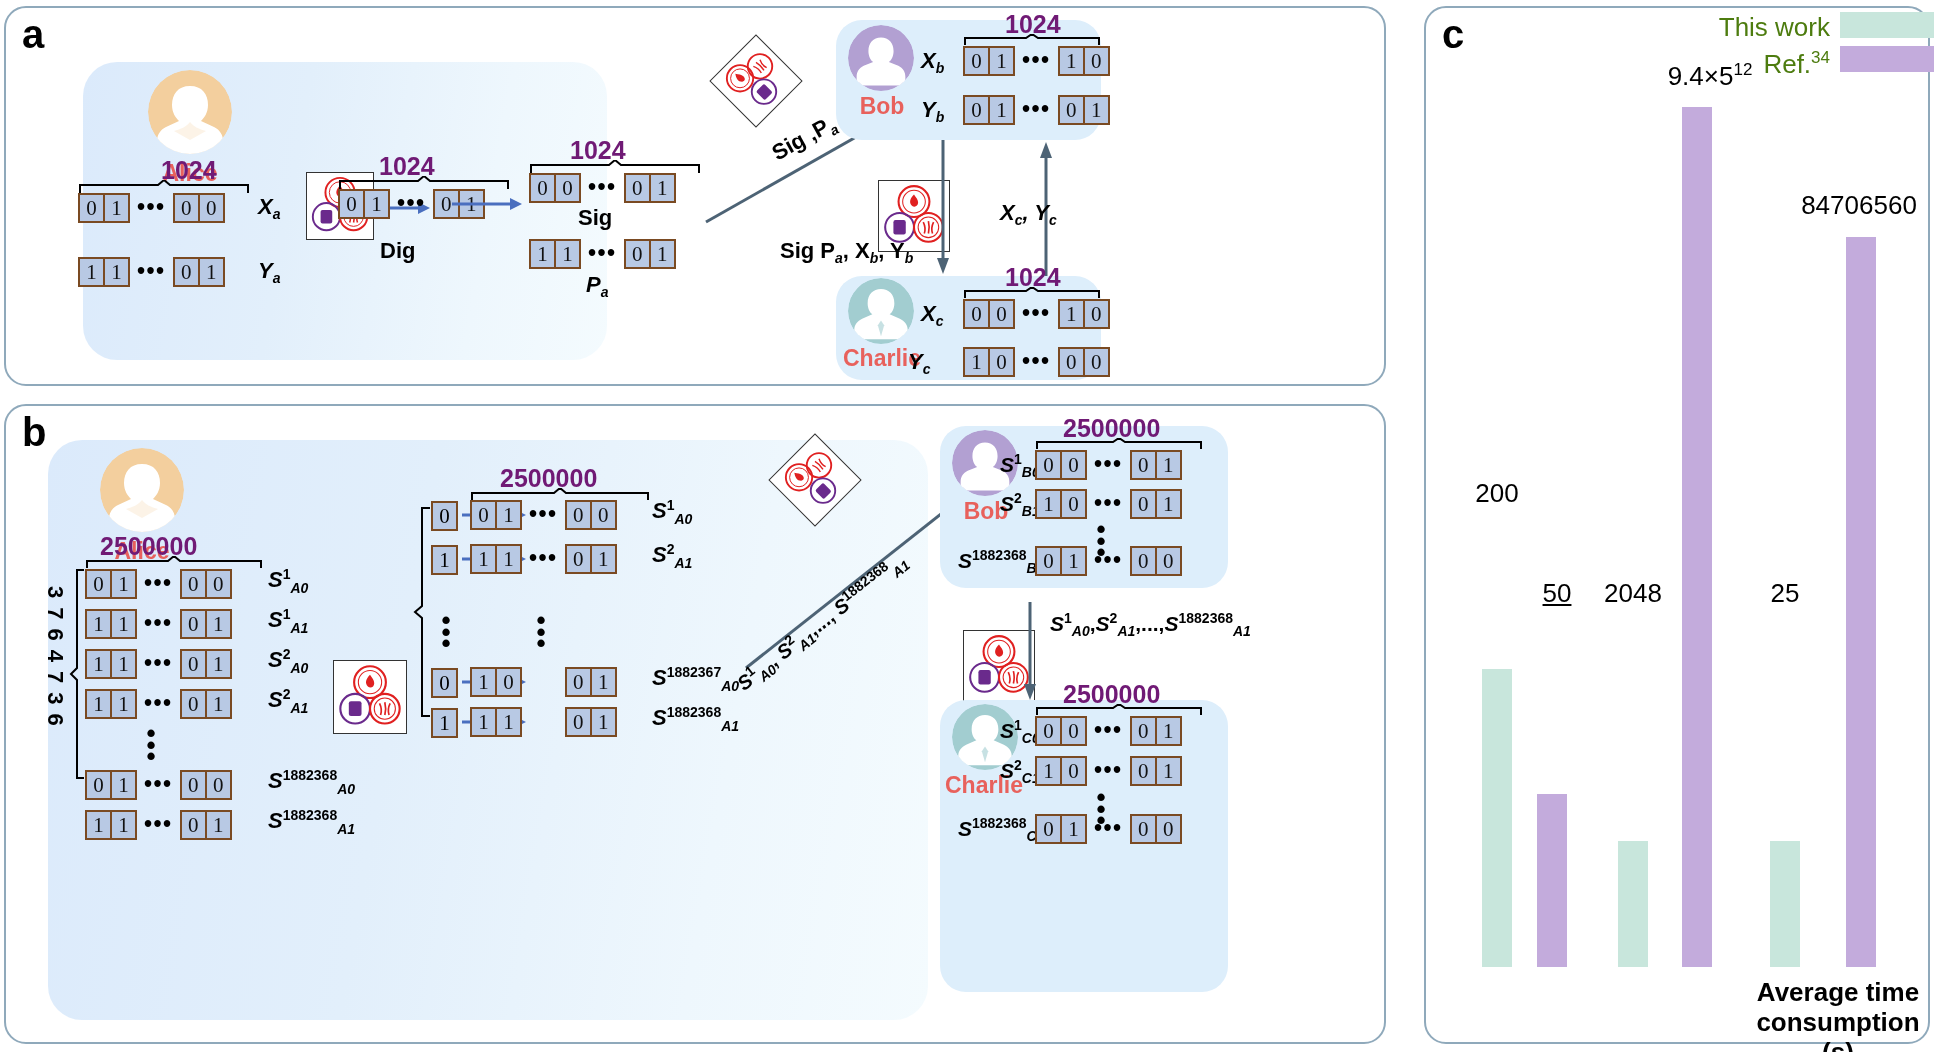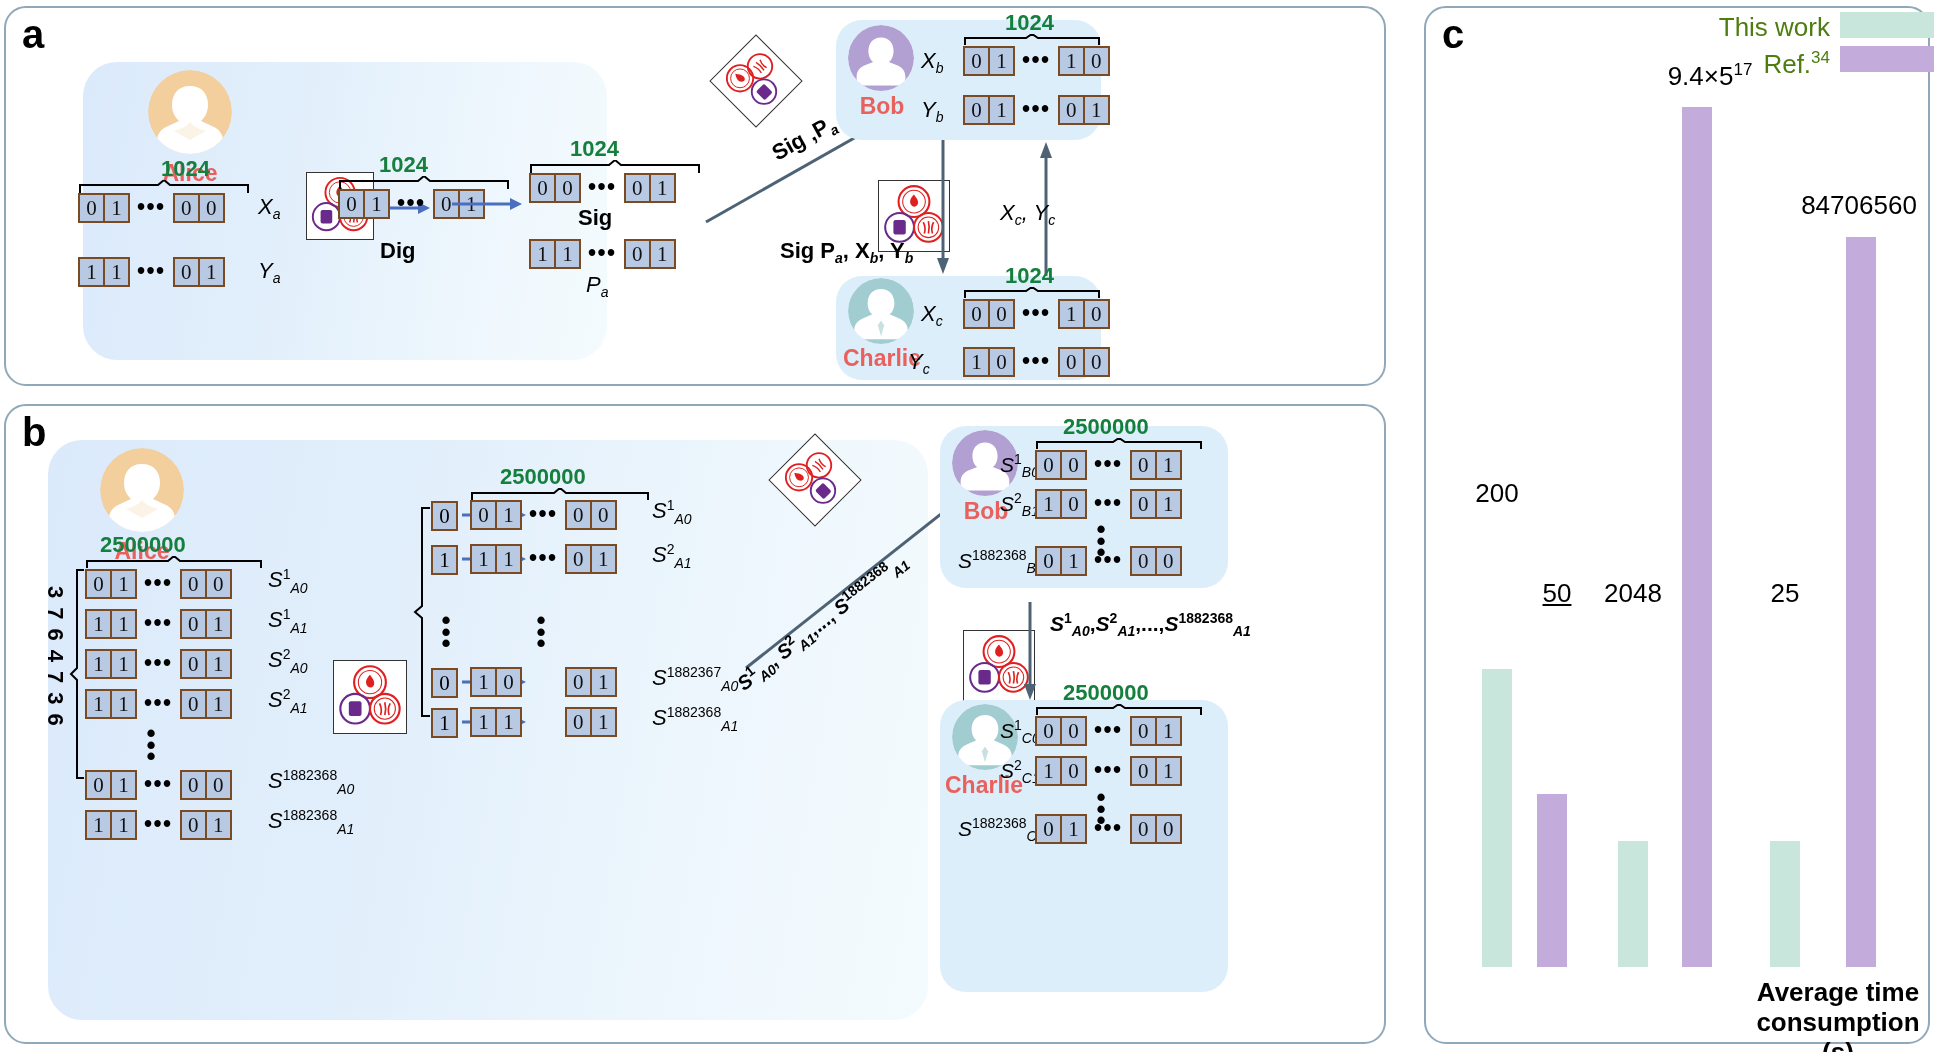--- a/index.html
+++ b/index.html
@@ -23,26 +23,26 @@
   .grp{display:flex;}
   .cell{width:27px;height:30px;border:2px solid #7a4a22;background:#b8c9e4;
         font-size:21px;color:#111;display:flex;align-items:center;justify-content:center;
         box-sizing:border-box;margin-left:-2px;font-family:"Liberation Serif",serif;}
   .cell:first-child{margin-left:0;}
   .dots{font-size:23px;font-weight:bold;letter-spacing:1.5px;padding:0 7px;color:#000;line-height:0.6;}
   .onecell{width:27px;height:30px;border:2px solid #7a4a22;background:#b8c9e4;font-size:21px;
            display:flex;align-items:center;justify-content:center;box-sizing:border-box;
            font-family:"Liberation Serif",serif;}
 
-  .lbl{position:absolute;font-weight:normal;font-style:italic;font-size:22px;color:#000;white-space:nowrap;}
+  .lbl{position:absolute;font-weight:bold;font-style:italic;font-size:22px;color:#000;white-space:nowrap;}
   .lbl sub{font-size:14px;font-style:italic;}
   .lbl sup{font-size:14px;font-style:normal;}
   .lblup{position:absolute;font-weight:bold;font-size:22px;color:#000;white-space:nowrap;}
 
-  .num{position:absolute;font-weight:bold;font-size:22px;color:#15803d;white-space:nowrap;}
+  .num{position:absolute;font-weight:bold;font-size:25px;color:#701a75;white-space:nowrap;}
   .brace{position:absolute;}
   .brace svg{display:block;}
 
   .stamp{position:absolute;border:1.6px solid #333;background:#fff;box-sizing:border-box;}
   .stamp svg{display:block;width:100%;height:100%;}
   .stamp.rot{transform:rotate(-45deg);}
 
   .arrowline{position:absolute;}
   .arrowline svg{display:block;overflow:visible;}
   .flowtxt{position:absolute;font-weight:bold;font-size:22px;color:#000;white-space:nowrap;}
@@ -721,21 +721,21 @@
 
   <div class="barval" style="left:1452px;top:478px;width:90px;">200</div>
   <div class="bar" style="left:1482px;top:669px;width:30px;height:298px;background:#c8e6dc;"></div>
 
   <div class="barval" style="left:1512px;top:578px;width:90px;text-decoration:underline;">50</div>
   <div class="bar" style="left:1537px;top:794px;width:30px;height:173px;background:#c3abdc;"></div>
 
   <div class="barval" style="left:1578px;top:578px;width:110px;">2048</div>
   <div class="bar" style="left:1618px;top:841px;width:30px;height:126px;background:#c8e6dc;"></div>
 
-  <div class="barval" style="left:1620px;top:60px;width:180px;"><span>9.4×5</span><sup>17</sup></div>
+  <div class="barval" style="left:1620px;top:60px;width:180px;"><span>9.4×5</span><sup>12</sup></div>
   <div class="bar" style="left:1682px;top:107px;width:30px;height:860px;background:#c3abdc;"></div>
 
   <div class="barval" style="left:1740px;top:578px;width:90px;">25</div>
   <div class="bar" style="left:1770px;top:841px;width:30px;height:126px;background:#c8e6dc;"></div>
 
   <div class="barval" style="left:1764px;top:190px;width:190px;">84706560</div>
   <div class="bar" style="left:1846px;top:237px;width:30px;height:730px;background:#c3abdc;"></div>
 
   <div class="cat" style="left:1738px;top:978px;width:200px;">
     <span>Average time</span><br><span>consumption (s)</span>

